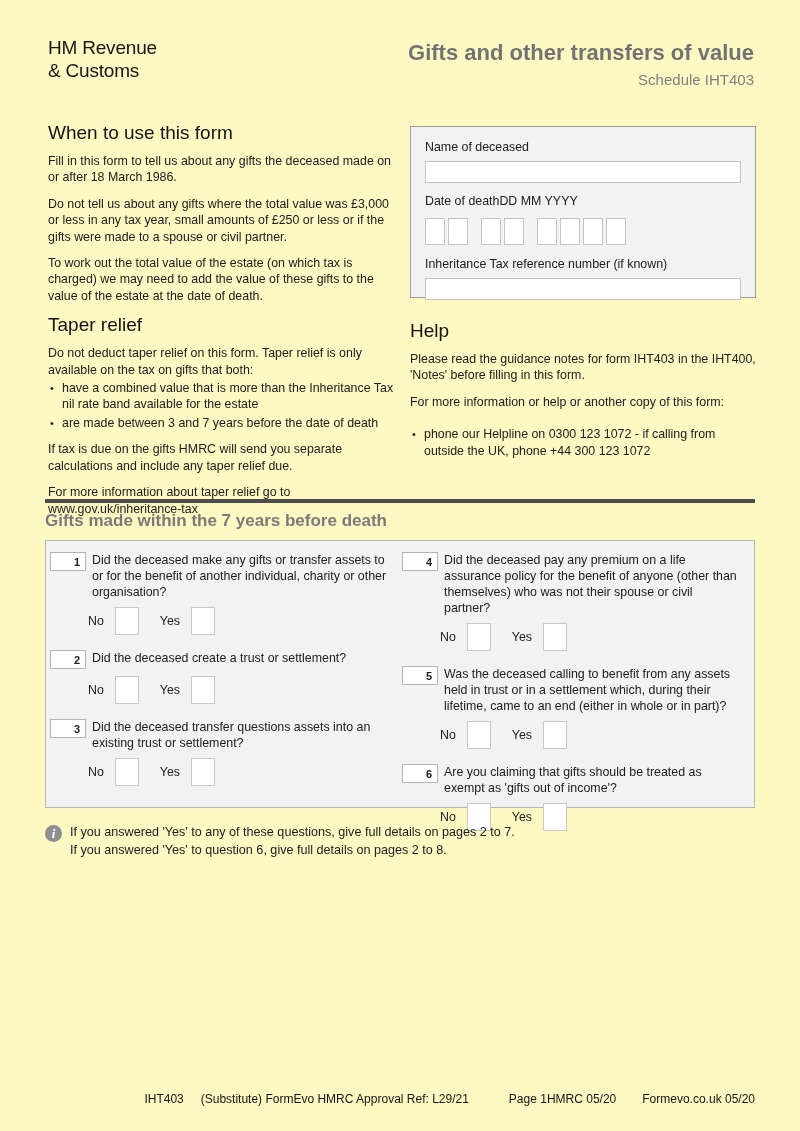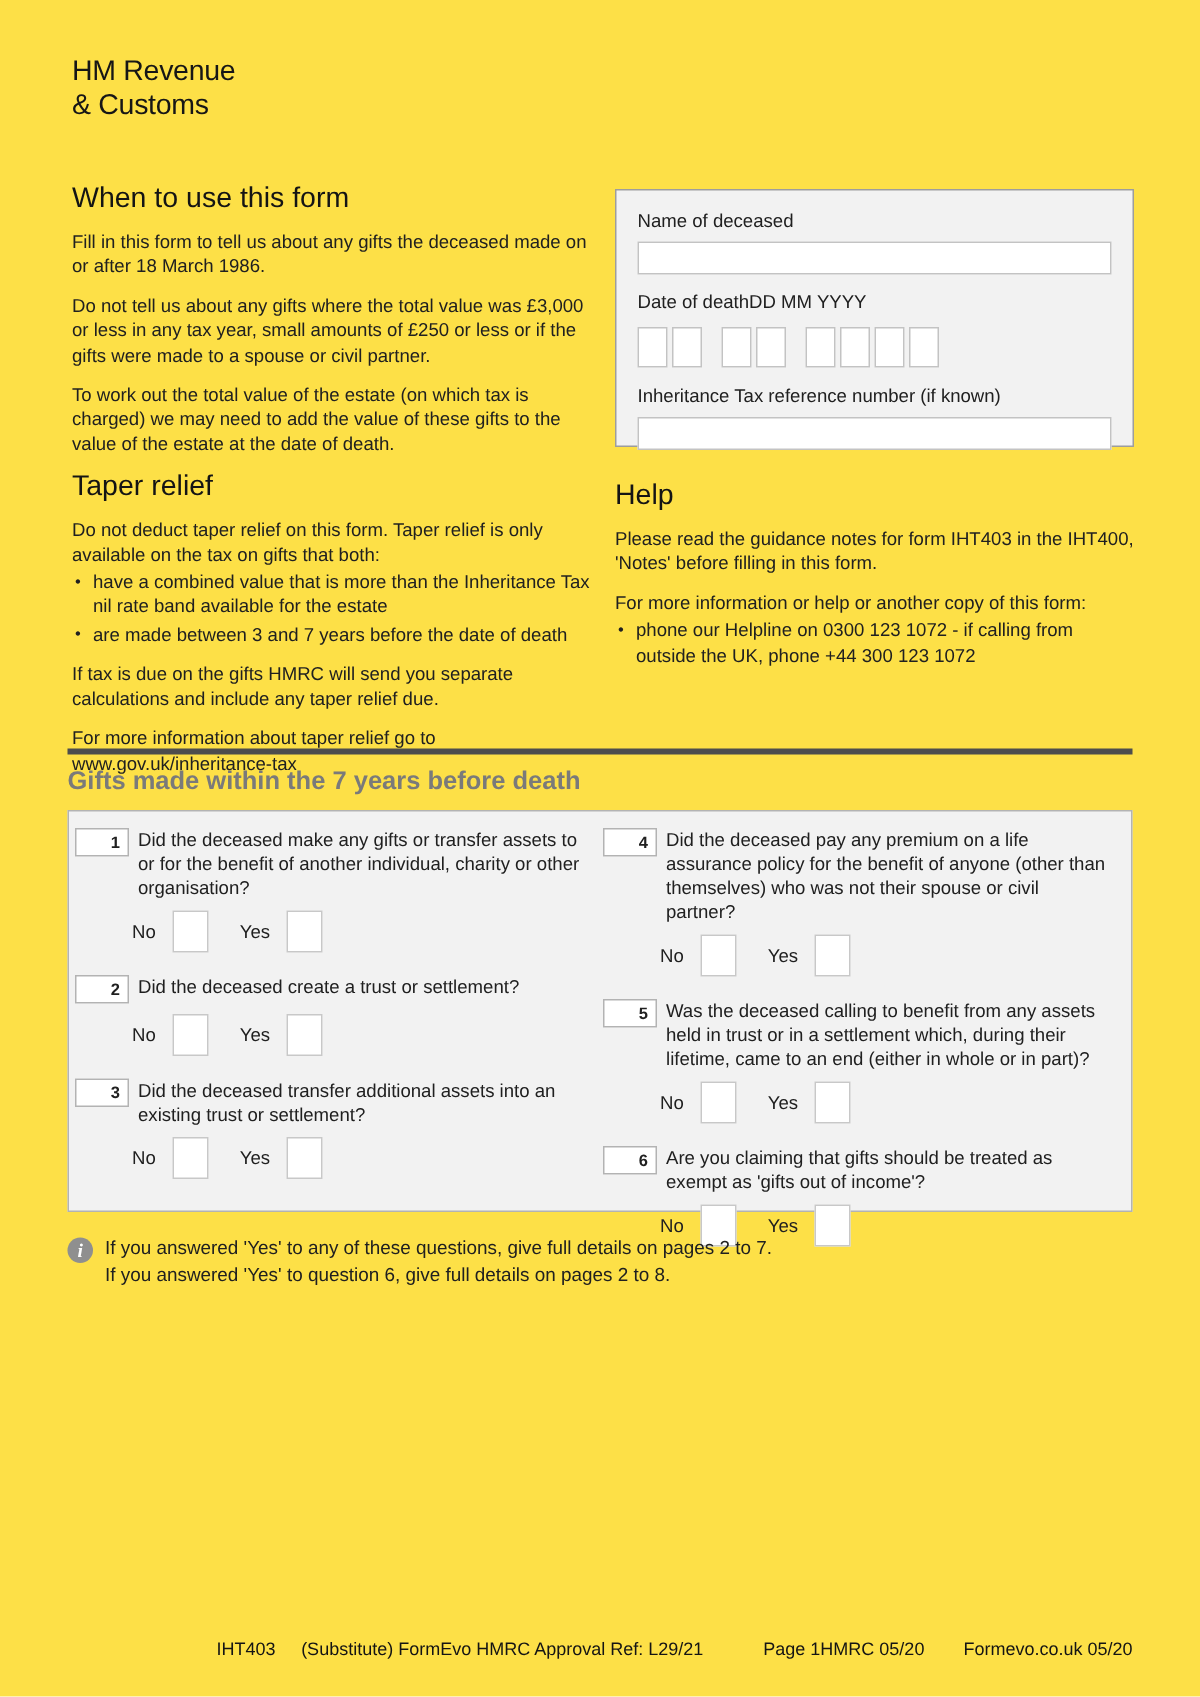--- a/index.html
+++ b/index.html
@@ -1,18 +1,18 @@
 <!DOCTYPE html>
 <html><head>
 <meta charset="utf-8">
 <style>
   * { margin:0; padding:0; box-sizing:border-box; }
   html,body { background:#ffffff; }
   .page {
-    position:relative; width:800px; height:1131px; background:#fde047;
+    position:relative; width:800px; height:1131px; background:#fef9c3;
     font-family:"Liberation Sans", sans-serif; color:#202020;
     margin:0 auto; overflow:hidden;
   }
   
   .logo {
     position:absolute; top:36px; left:48px;
     font-size:19px; line-height:1.22; color:#161616; letter-spacing:-0.2px;
   }
   .masthead {
     position:absolute; top:40px; right:46px; text-align:right;
@@ -104,20 +104,24 @@
 </style>
 </head>
 <body>
 
 <div class="page">
 
   <div class="logo">
     <div>HM Revenue</div>
     <div>&amp; Customs</div>
   </div>
+  <div class="masthead">
+    <div class="title">Gifts and other transfers of value</div>
+    <div class="subtitle">Schedule IHT403</div>
+  </div>
 
   <div class="col-left">
     <h2 class="section">When to use this form</h2>
     <p>Fill in this form to tell us about any gifts the deceased made on or after 18 March 1986.</p>
     <p>Do not tell us about any gifts where the total value was £3,000 or less in any tax year, small amounts of £250 or less or if the gifts were made to a spouse or civil partner.</p>
     <p>To work out the total value of the estate (on which tax is charged) we may need to add the value of these gifts to the value of the estate at the date of death.</p>
 
     <h2 class="section mt">Taper relief</h2>
     <p style="margin-bottom:2px;">Do not deduct taper relief on this form. Taper relief is only available on the tax on gifts that both:</p>
     <div class="bullet-row">have a combined value that is more than the Inheritance Tax nil rate band available for the estate</div>
@@ -146,21 +150,21 @@
         <input class="date-cell" maxlength="1" style="">
         <input class="date-cell" maxlength="1" style="">
       </div>
       <div class="field-label">Inheritance Tax reference number (if known)</div>
       <input class="text-input" type="text" style="">
     </div>
 
     <div class="help-wrap">
       <h2 class="section">Help</h2>
       <p>Please read the guidance notes for form IHT403 in the IHT400, 'Notes' before filling in this form.</p>
-      <p style="margin-bottom:2px;">For more information or help or another copy of this form:</p>
+      <p style="margin-bottom:16px;">For more information or help or another copy of this form:</p>
       <div class="bullet-row">phone our Helpline on 0300 123 1072 - if calling from outside the UK, phone +44 300 123 1072</div>
     </div>
   </div>
 
   <div class="rule"></div>
   <div class="gifts-heading">Gifts made within the 7 years before death</div>
 
   <div class="questions-box">
     <div class="q-col">
 
@@ -188,21 +192,21 @@
           <span class="yn-box"></span>
           <span class="yn-gap"></span>
           <span class="yn-label">Yes</span>
           <span class="yn-box"></span>
         </div>
       </div>
 
       <div class="q-block">
         <div class="q-row">
           <div class="q-num">3</div>
-          <div class="q-text">Did the deceased transfer additional assets into an existing trust or settlement?</div>
+          <div class="q-text">Did the deceased transfer questions assets into an existing trust or settlement?</div>
         </div>
         <div class="yn-row">
           <span class="yn-label">No</span>
           <span class="yn-box"></span>
           <span class="yn-gap"></span>
           <span class="yn-label">Yes</span>
           <span class="yn-box"></span>
         </div>
       </div>
 

